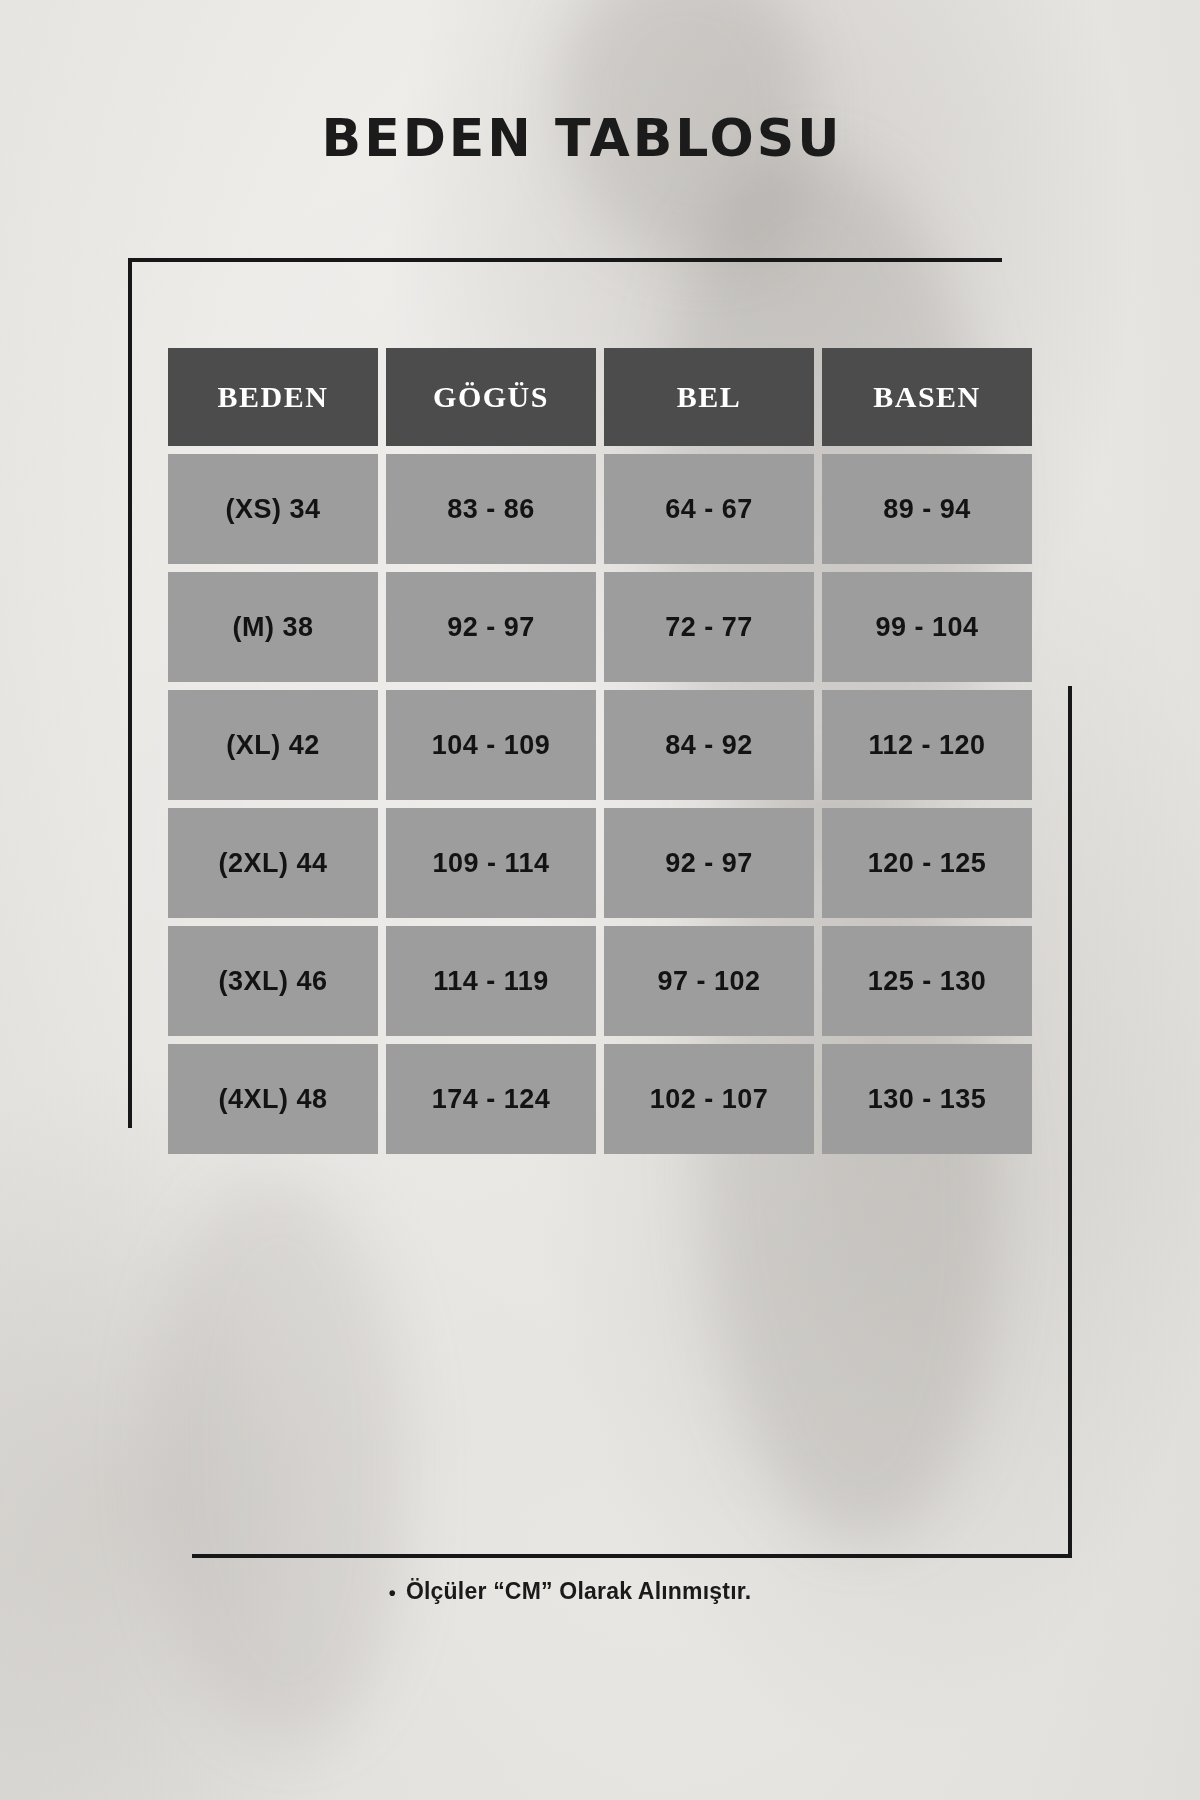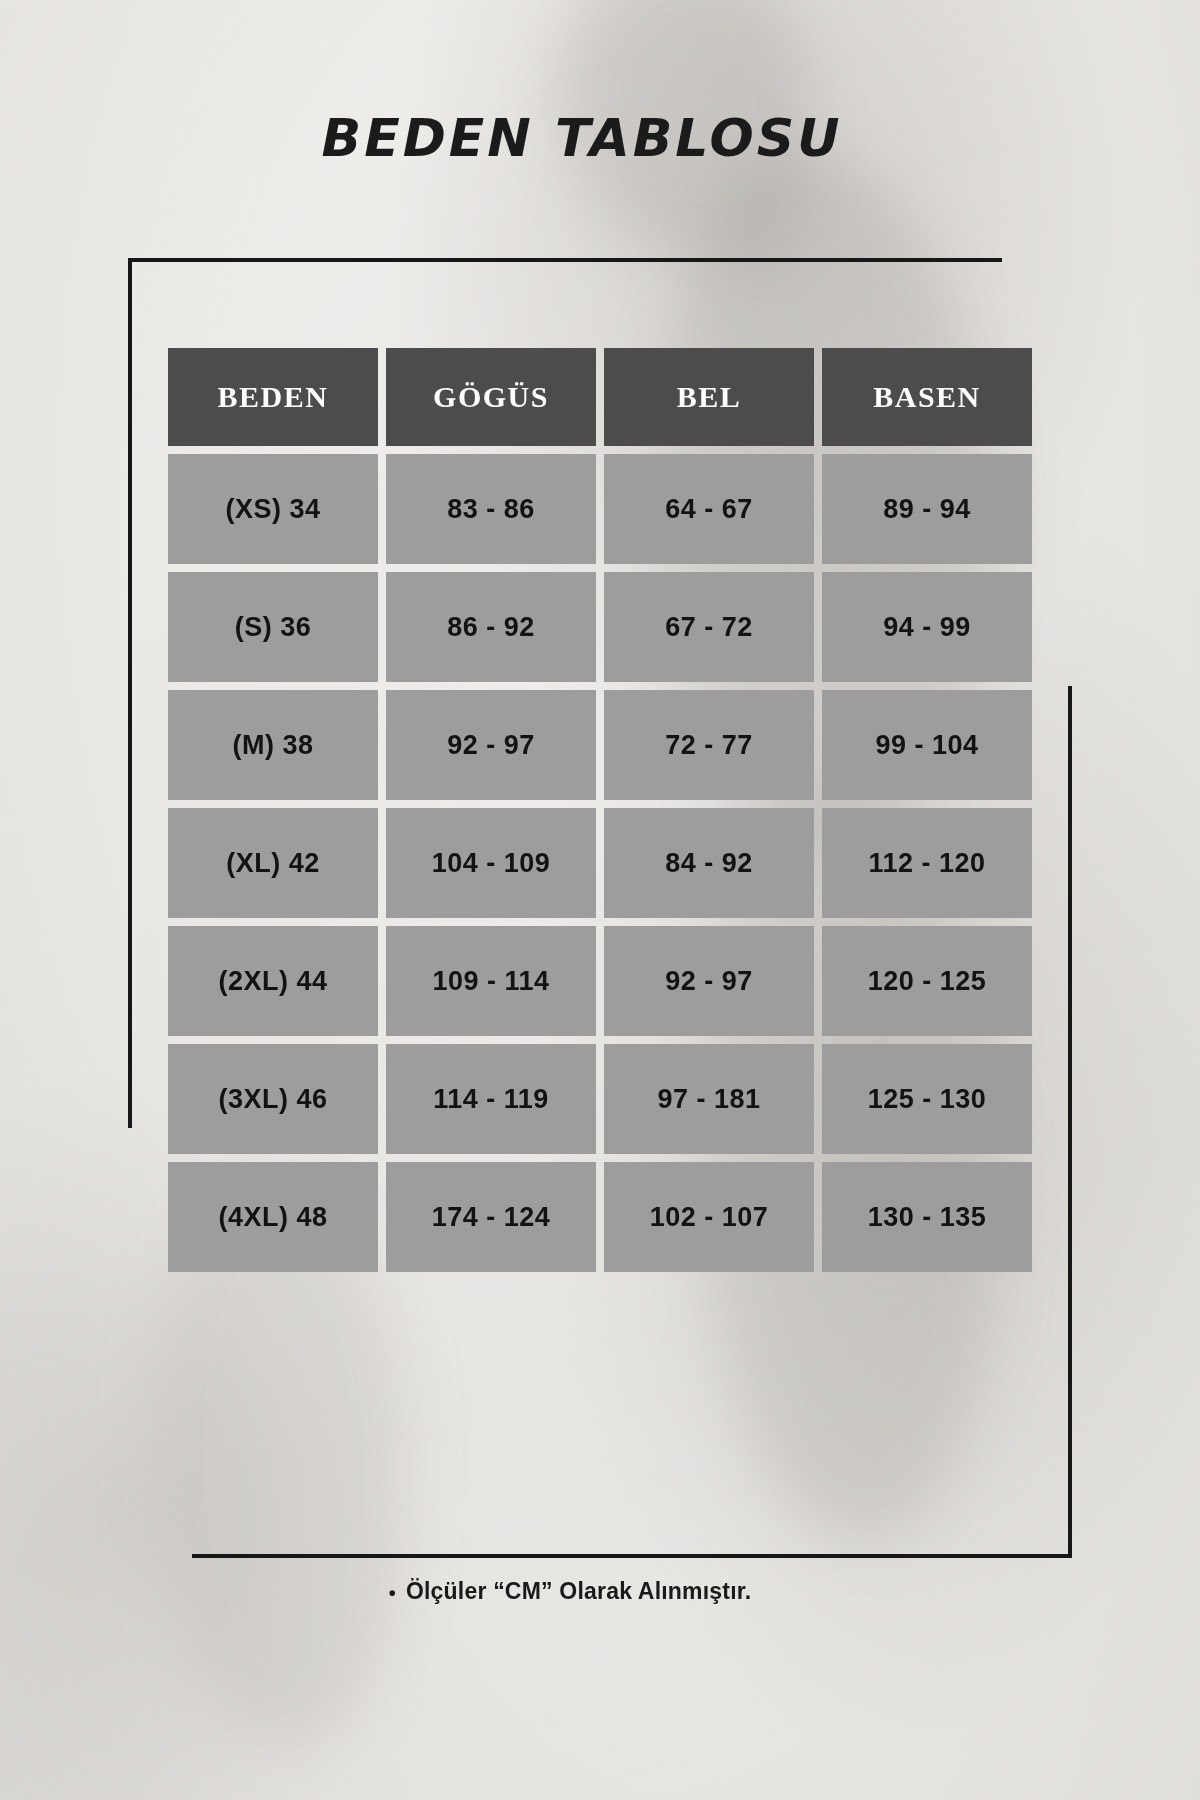--- a/index.html
+++ b/index.html
@@ -47,21 +47,20 @@
     position: absolute;
     top: 108px;
     left: 0;
     width: 1164px;
     text-align: center;
     font-family: "DejaVu Sans", sans-serif;
     font-weight: 700;
     font-size: 52px;
     letter-spacing: 3px;
     color: #1b1b1b;
-    font-style: italic;
   }
 
   
   .bracket {
     position: absolute;
     border-color: #171717;
     border-style: solid;
     border-width: 0;
   }
   .bracket-tl {
@@ -179,47 +178,41 @@
         </tr>
       </thead>
       <tbody>
         <tr>
           <td>(XS) 34</td>
           <td>83 - 86</td>
           <td>64 - 67</td>
           <td>89 - 94</td>
         </tr>
         <tr>
-          <td>(S) 36</td>
-          <td>86 - 92</td>
-          <td>67 - 72</td>
-          <td>94 - 99</td>
-        </tr>
-        <tr>
           <td>(M) 38</td>
           <td>92 - 97</td>
           <td>72 - 77</td>
           <td>99 - 104</td>
         </tr>
         <tr>
           <td>(XL) 42</td>
           <td>104 - 109</td>
           <td>84 - 92</td>
           <td>112 - 120</td>
         </tr>
         <tr>
           <td>(2XL) 44</td>
           <td>109 - 114</td>
           <td>92 - 97</td>
           <td>120 - 125</td>
         </tr>
         <tr>
           <td>(3XL) 46</td>
           <td>114 - 119</td>
-          <td>97 - 181</td>
+          <td>97 - 102</td>
           <td>125 - 130</td>
         </tr>
         <tr>
           <td>(4XL) 48</td>
           <td>174 - 124</td>
           <td>102 - 107</td>
           <td>130 - 135</td>
         </tr>
       </tbody>
     </table>

